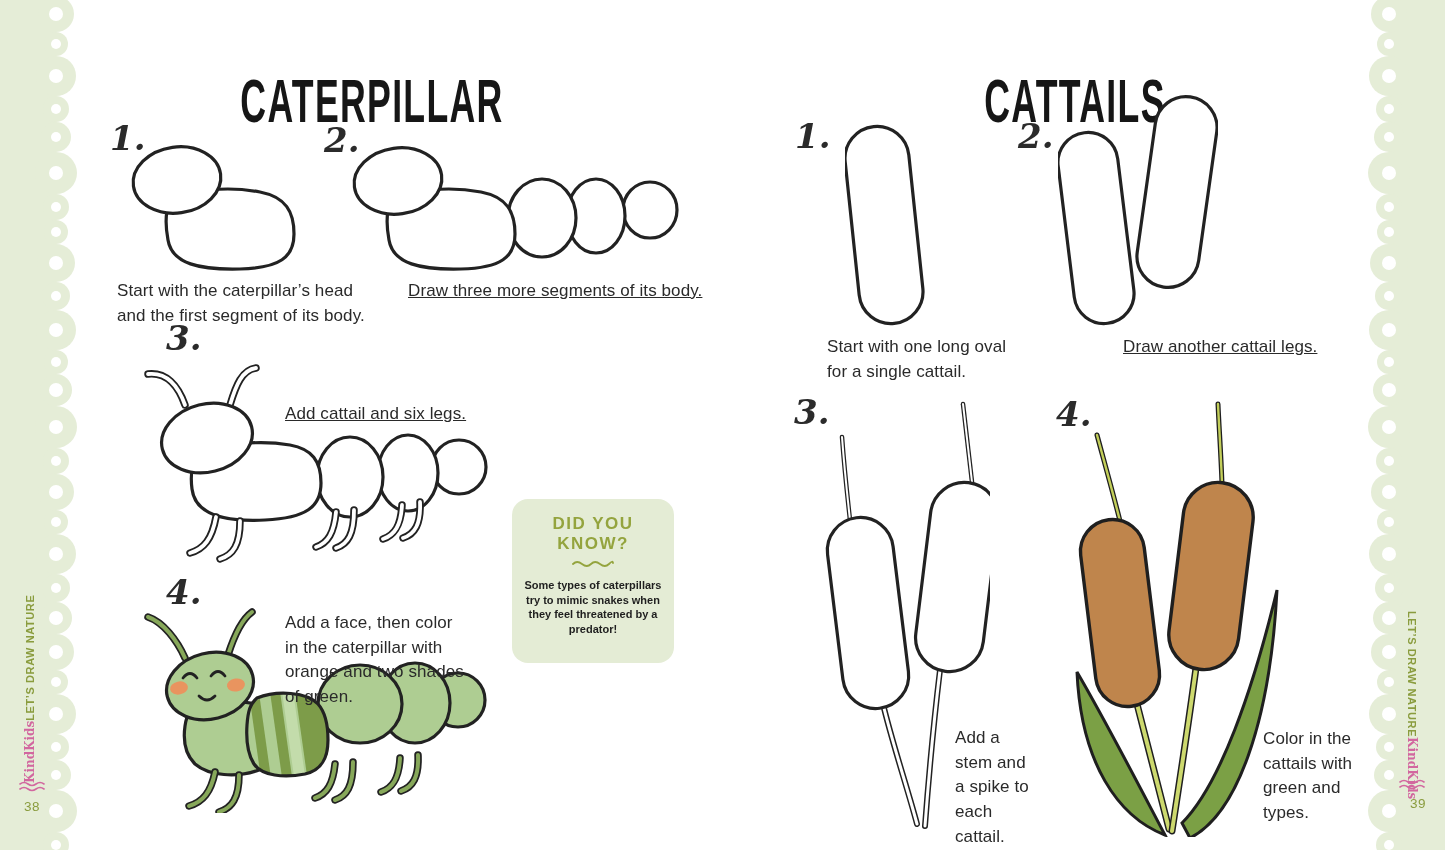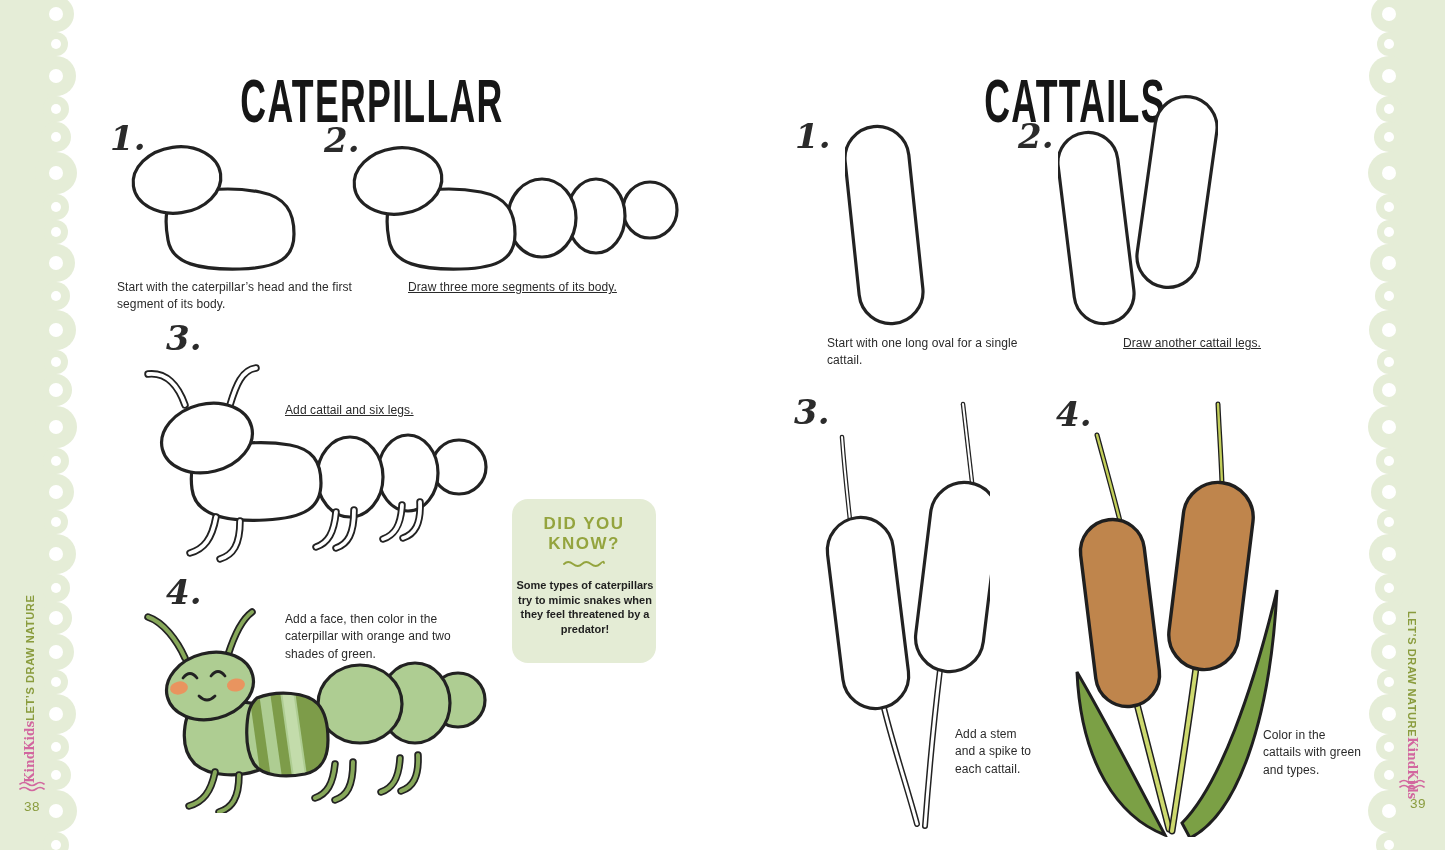--- a/index.html
+++ b/index.html
@@ -22,25 +22,25 @@
   .pink-squig.sq-r{left:1398px;top:778px;}
 
   
   .title{position:absolute;top:30px;width:600px;text-align:center;font-weight:800;
          font-size:54px;color:#161616;letter-spacing:2px;transform:scale(.66,1.12);
          transform-origin:center top;white-space:nowrap;}
   .title-left{left:72px;}
   .title-right{left:775px;}
   .step-num{position:absolute;font-family:"DejaVu Serif",serif;font-style:italic;
             font-weight:bold;font-size:34px;color:#2b2b2b;}
-  .caption{position:absolute;font-size:12px;line-height:1.45;color:#2a2a2a;letter-spacing:.1px;}
+  .caption{position:absolute;font-size:17px;line-height:1.45;color:#2a2a2a;letter-spacing:.1px;}
   .nowrap{white-space:nowrap;text-decoration:underline;}
 
   
-  .dyk{position:absolute;left:512px;top:499px;width:144px;height:164px;background:#e4ecd5;
+  .dyk{position:absolute;left:512px;top:499px;width:162px;height:164px;background:#e4ecd5;
        border-radius:16px;text-align:center;}
   .dyk-title{margin:15px auto 0;width:112px;font-weight:800;font-size:17px;line-height:1.18;
              letter-spacing:1.5px;color:#94a43e;}
   .dyk-body{margin:6px auto 0;width:146px;font-weight:700;font-size:11px;line-height:1.32;color:#1f1f1f;}
 
   
   .drawing{position:absolute;}
   .ink{fill:#ffffff;stroke:#222222;stroke-width:3.2;}
   .inkthin{fill:none;stroke:#222222;stroke-width:2.8;stroke-linecap:round;}
   .gfill{fill:#aecd92;stroke:#222222;stroke-width:3.2;}

